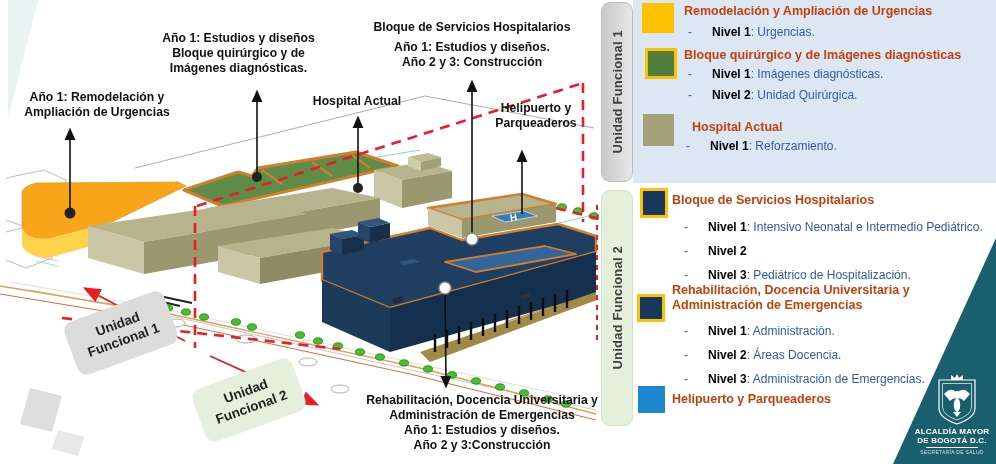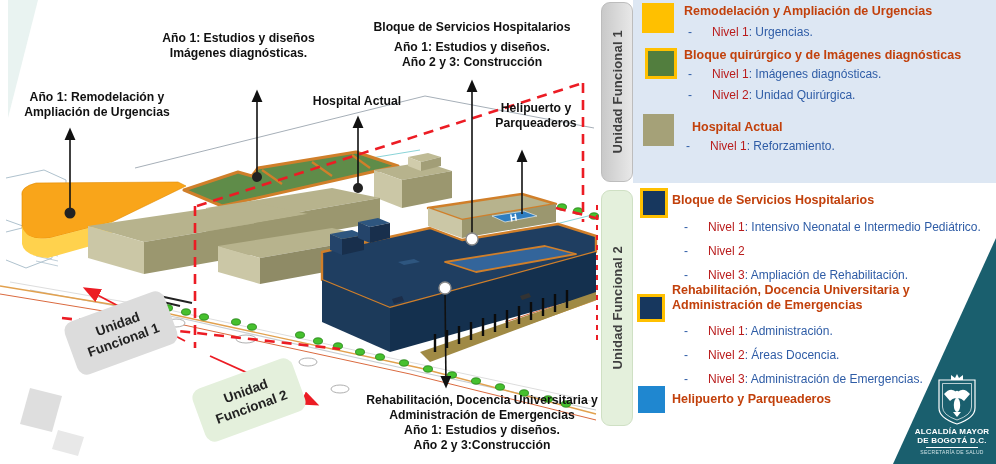--- a/index.html
+++ b/index.html
@@ -14,21 +14,21 @@
   .lg-panel1{left:633px;top:0;width:363px;height:183px;background:#DDE7F3;z-index:2;}
   .tab{width:30px;border-radius:9px;z-index:4;display:flex;align-items:center;justify-content:center;
        font-weight:bold;font-size:13px;color:#3f3f3f;letter-spacing:.2px;}
   .tab span{writing-mode:vertical-rl;transform:rotate(180deg);white-space:nowrap;}
   .tab1{left:601px;top:2px;height:178px;background:linear-gradient(90deg,#c9c9c9,#e8e8e8);border:1px solid #bdbdbd;}
   .tab2{left:601px;top:190px;height:234px;background:#E4F0DC;border:1px solid #cfe0c4;}
   .sw{z-index:3;}
   .lg-t{z-index:3;font-weight:bold;font-size:12.5px;color:#c2410c;line-height:1.18;}
   .lvl{z-index:3;display:flex;font-size:12px;color:#2E5CA6;white-space:nowrap;}
   .lvl .dash{width:24px;color:#2E5CA6;}
-  .lvl .nvl{font-weight:normal;color:#b91c1c;}
+  .lvl .nvl{font-weight:bold;color:#000000;}
   .lvl .rest{color:#2E5CA6;}
 
   
   .co{z-index:5;font-weight:bold;color:#111;font-size:12.2px;line-height:1.22;text-align:center;}
   .co div{white-space:nowrap;}
   .co.left{text-align:center;}
   .gapped{margin-top:5px;}
 
   
   .unit{z-index:5;width:106px;height:56px;border-radius:10px;display:flex;flex-direction:column;
@@ -270,21 +270,21 @@
     <span class="nvl">Nivel 1</span>
     <span class="rest">: Intensivo Neonatal e Intermedio Pediátrico.</span>
 </div>
 <div class="abs lvl" style="left:684px;top:244px;">
   <span class="dash">-</span>
     <span class="nvl">Nivel 2</span>
 </div>
 <div class="abs lvl" style="left:684px;top:268px;">
   <span class="dash">-</span>
     <span class="nvl">Nivel 3</span>
-    <span class="rest">: Ampliación de Rehabilitación.</span>
+    <span class="rest">: Pediátrico de Hospitalización.</span>
 </div>
 
 <div class="abs lg-t" style="left:672px;top:283px;width:296px;">Rehabilitación, Docencia Universitaria y Administración de Emergencias</div>
 <div class="abs lvl" style="left:684px;top:324px;">
   <span class="dash">-</span>
     <span class="nvl">Nivel 1</span>
     <span class="rest">: Administración.</span>
 </div>
 <div class="abs lvl" style="left:684px;top:348px;">
   <span class="dash">-</span>
@@ -299,20 +299,21 @@
 
 <div class="abs lg-t" style="left:672px;top:392px;width:300px;">Helipuerto y Parqueaderos</div>
 
 <div class="abs co" style="left:8px;top:90px;width:178px;">
   <div>Año 1: Remodelación y</div>
   <div>Ampliación de Urgencias</div>
 </div>
 
 <div class="abs co" style="left:146px;top:31px;width:185px;">
   <div>Año 1: Estudios y diseños</div>
+  <div>Bloque quirúrgico y de</div>
   <div>Imágenes diagnósticas.</div>
 </div>
 
 <div class="abs co" style="left:298px;top:94px;width:118px;">
   <div>Hospital Actual</div>
 </div>
 
 <div class="abs co" style="left:352px;top:20px;width:240px;">
   <div>Bloque de Servicios Hospitalarios</div>
   <div class="gapped">Año 1: Estudios y diseños.</div>

